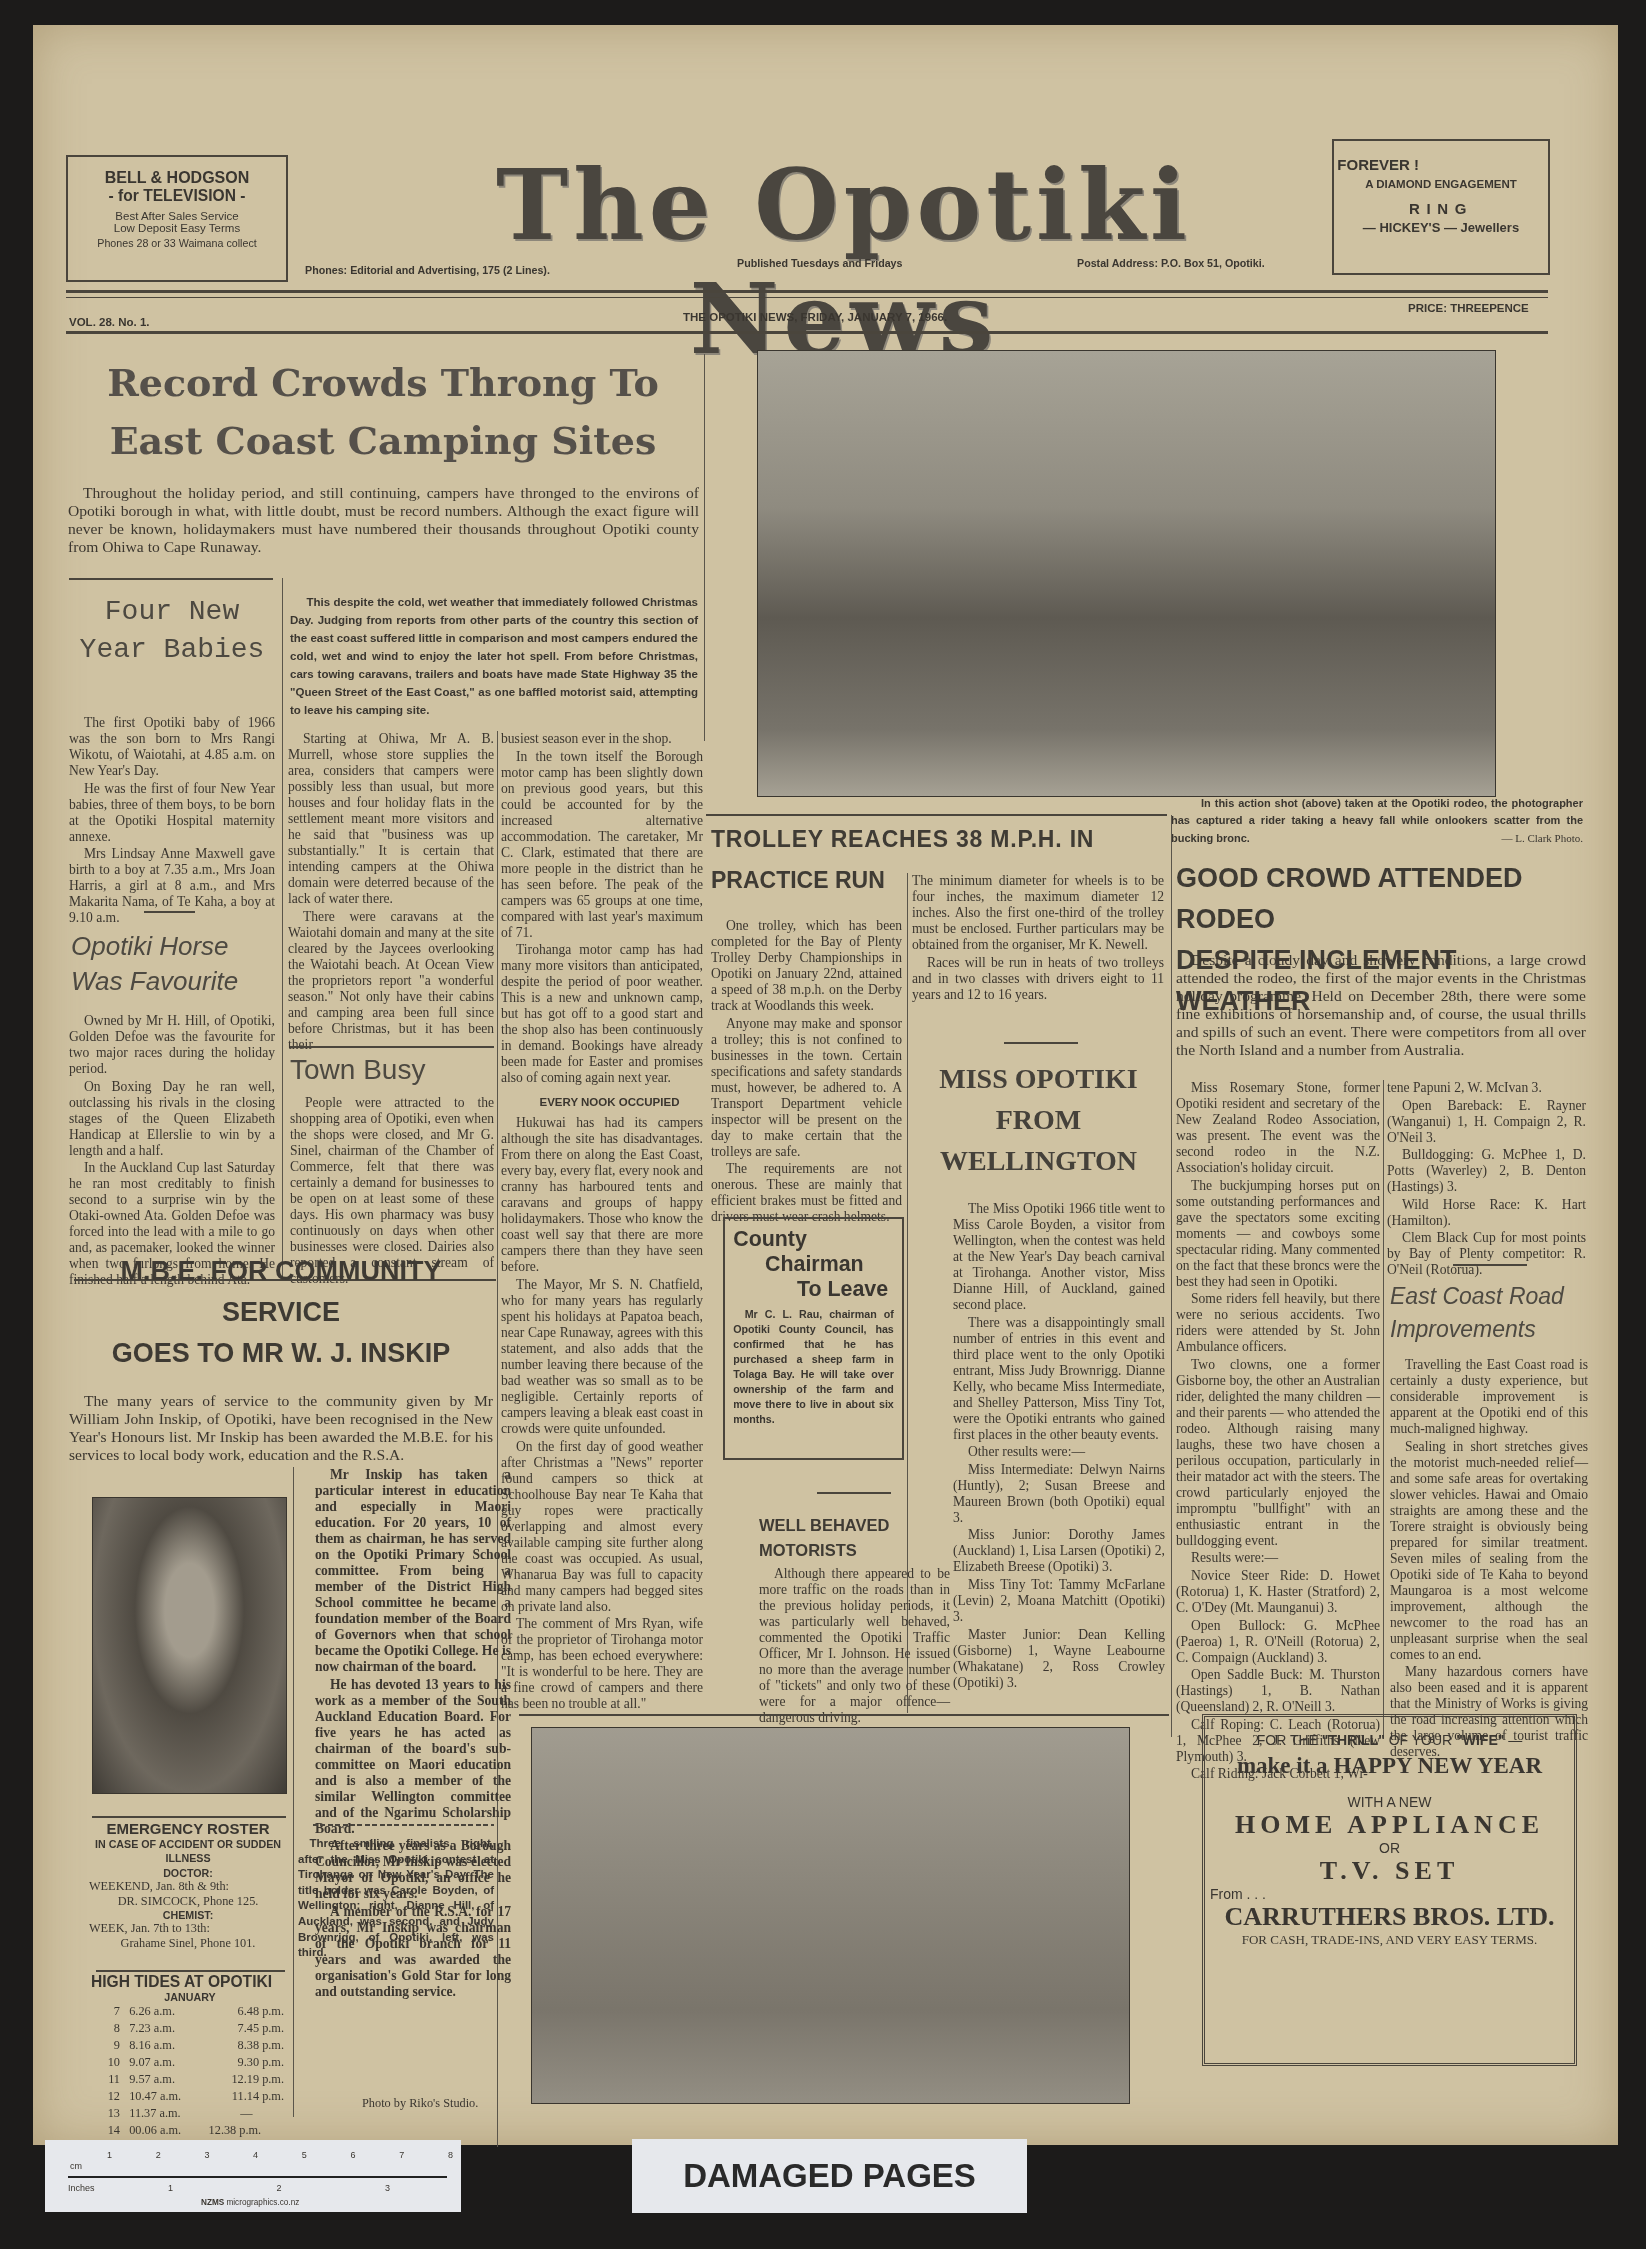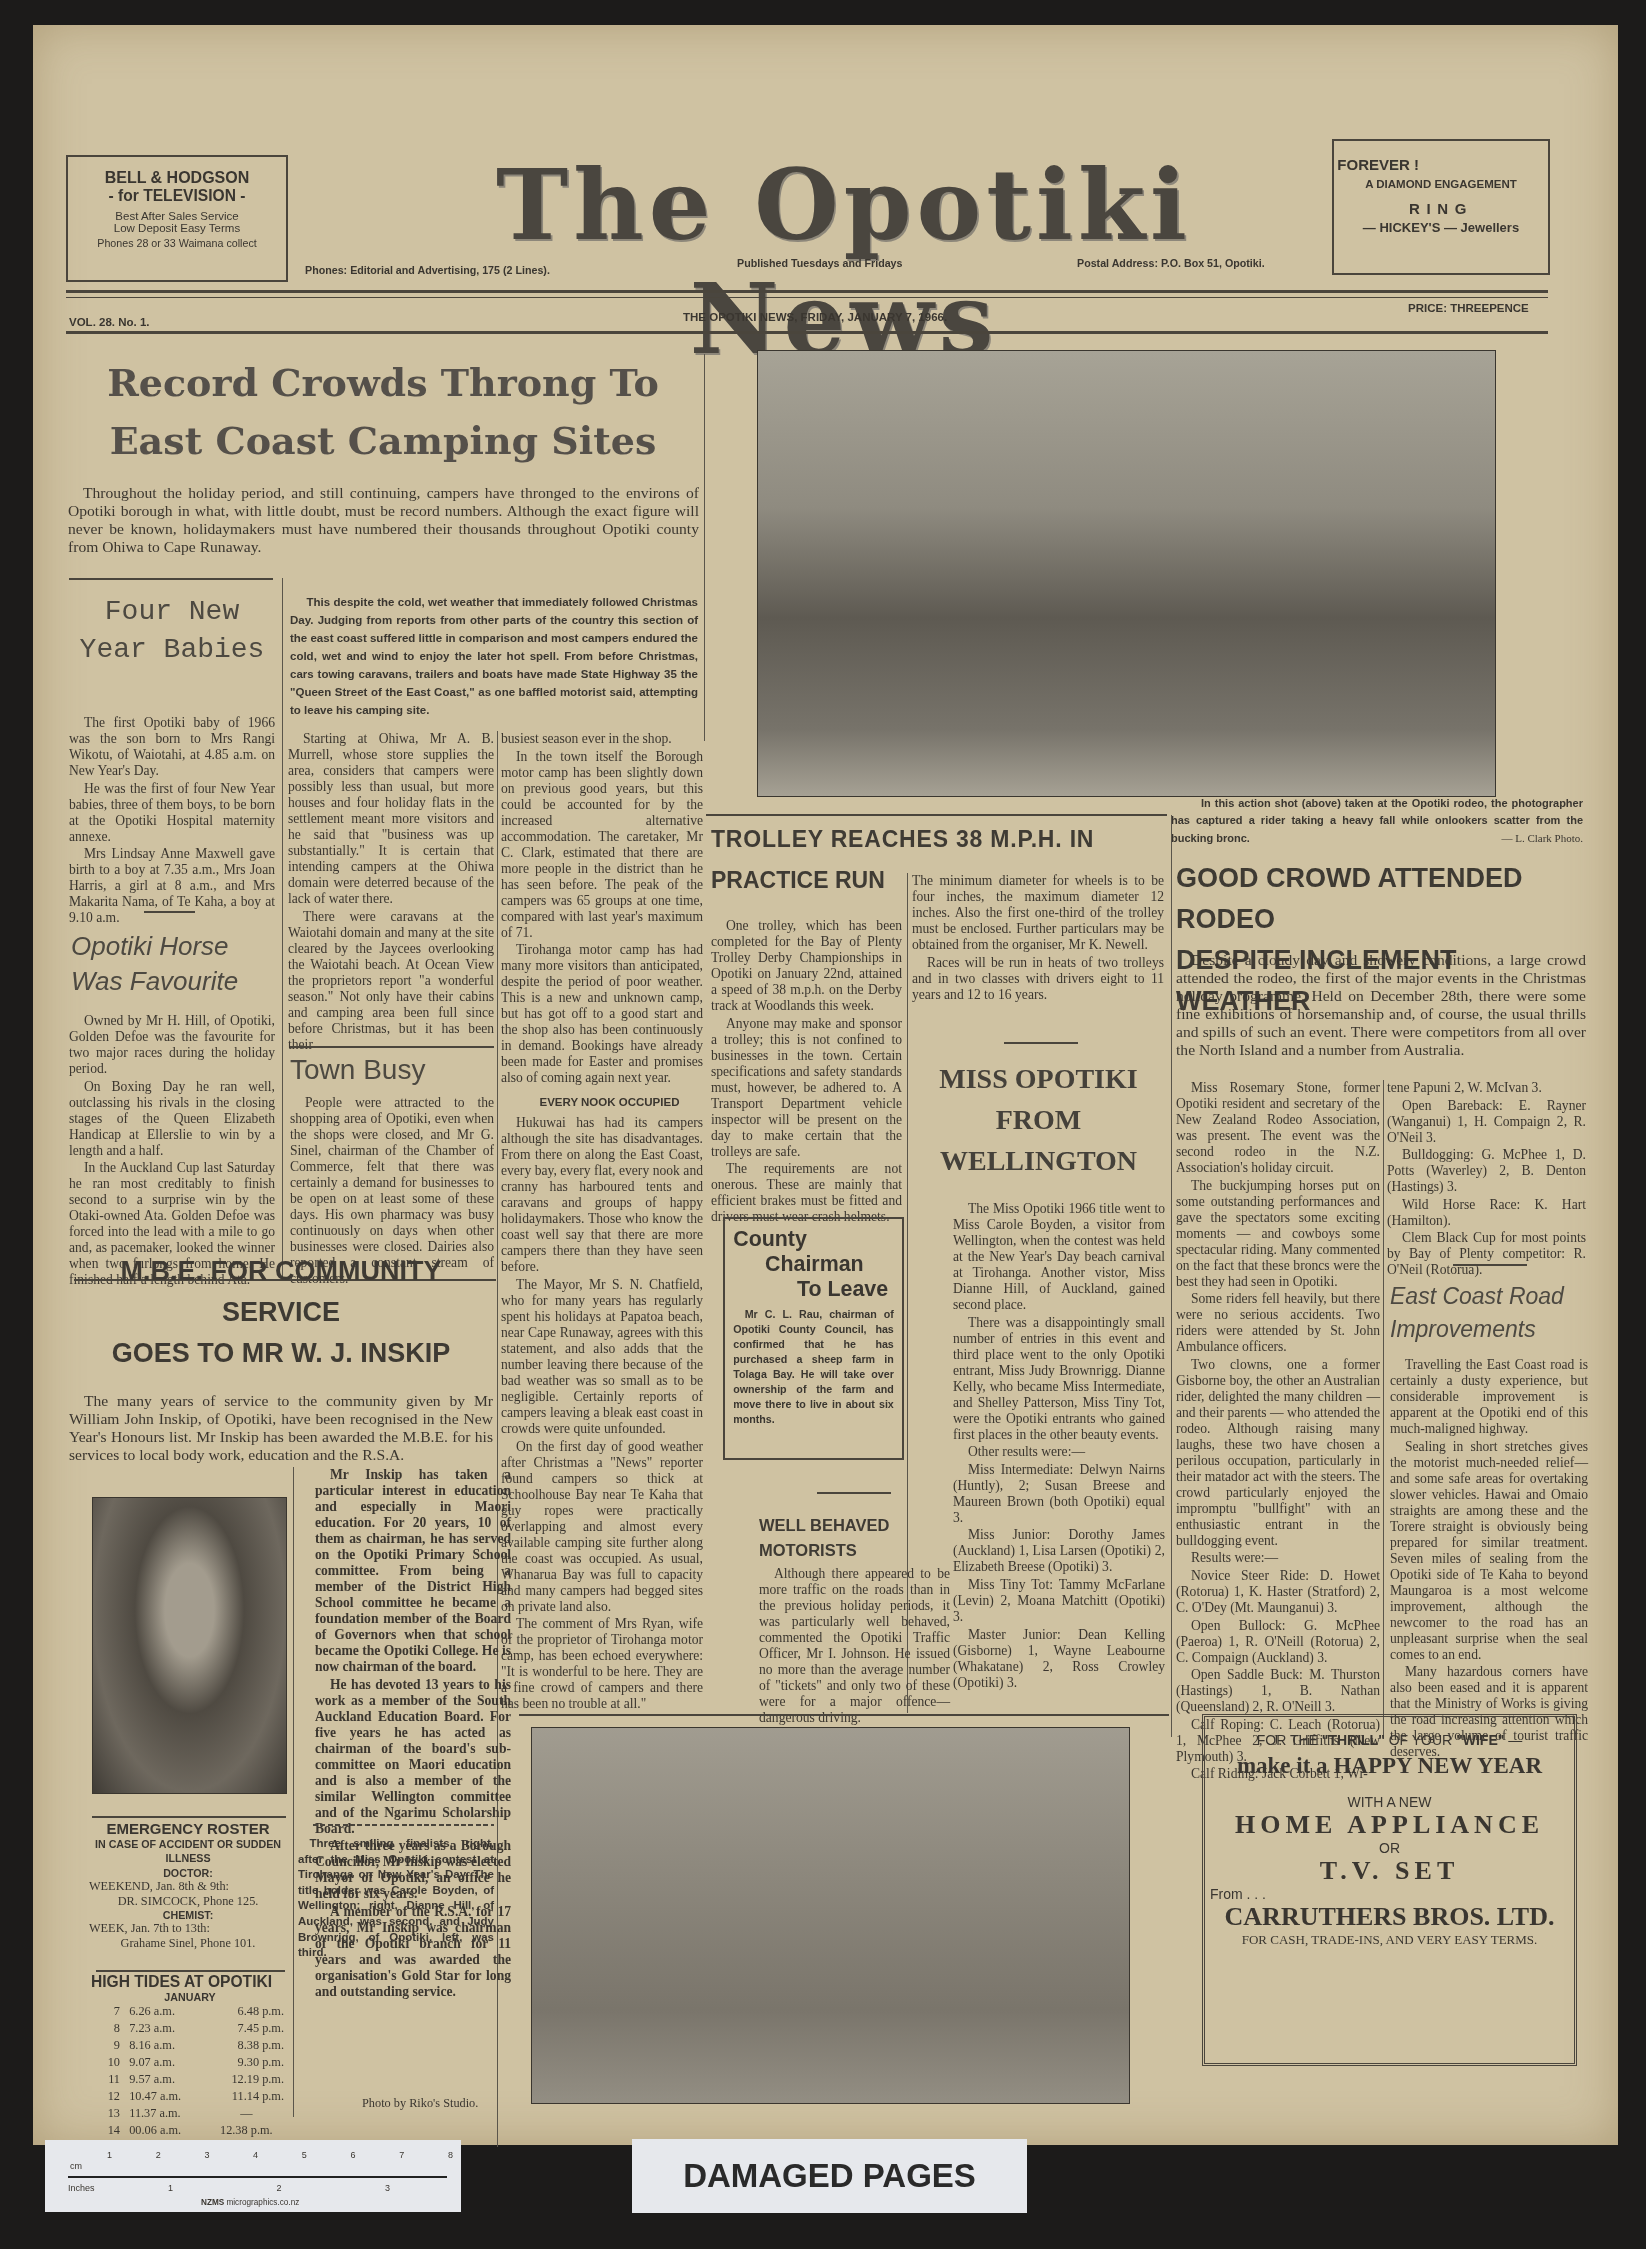--- a/index.html
+++ b/index.html
@@ -169,21 +169,21 @@
             <td style="text-align:right;">11.14 p.m.</td>
           </tr>
       <tr>
             <td style="text-align:right;">13</td>
             <td style="padding-left:8.2px;">11.37 a.m.</td>
             <td style="text-align:center;">—</td>
           </tr>
       <tr>
             <td style="text-align:right;">14</td>
             <td style="padding-left:8.2px;">00.06 a.m.</td>
-            <td style="text-align:center;">12.38 p.m.</td>
+            <td style="text-align:left;">12.38 p.m.</td>
           </tr>
     </tbody>
       </table>
   </div>
 
   <div class="photo" style="left:724px;top:325px;width:737px;height:445px;background:linear-gradient(180deg,#a7a396 0%,#8f8b80 35%,#5e5a52 60%,#77736a 85%,#a6a194 100%);"></div>
   <p class="abs sans" style="left:1138px;top:770px;width:412px;font-size:11px;line-height:17.3px;font-weight:bold;text-align:justify;text-indent:30px;">
     <span>In this action shot (above) taken at the Opotiki rodeo, the photographer has captured a rider taking a heavy fall while onlookers scatter from the bucking bronc.</span>
     <span style="font-family:'Liberation Serif',serif;font-weight:normal;float:right;">— L. Clark Photo.</span>
   </p>

